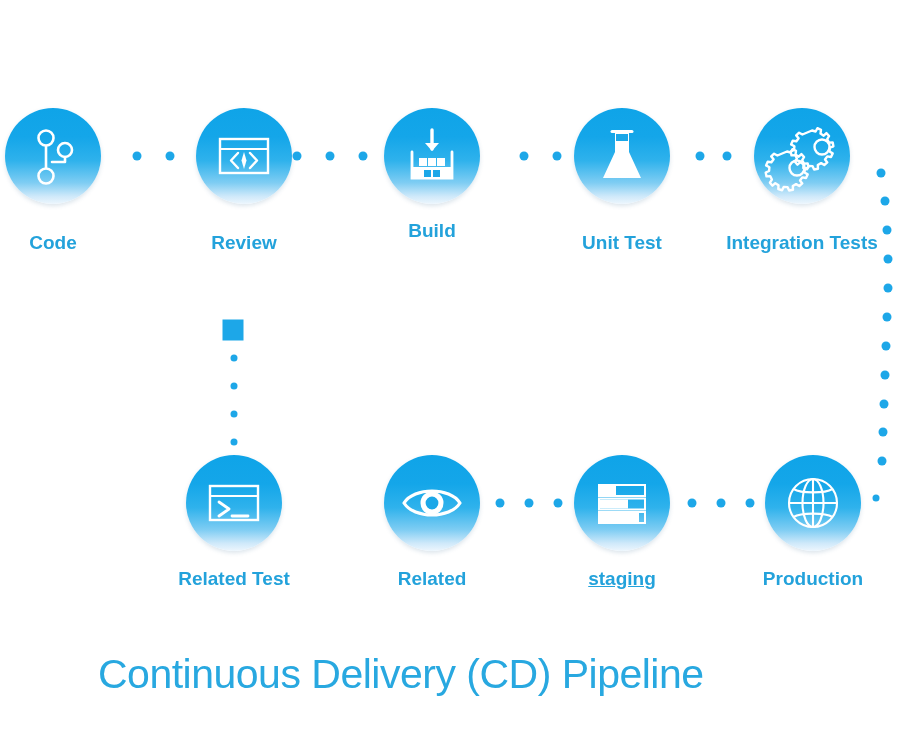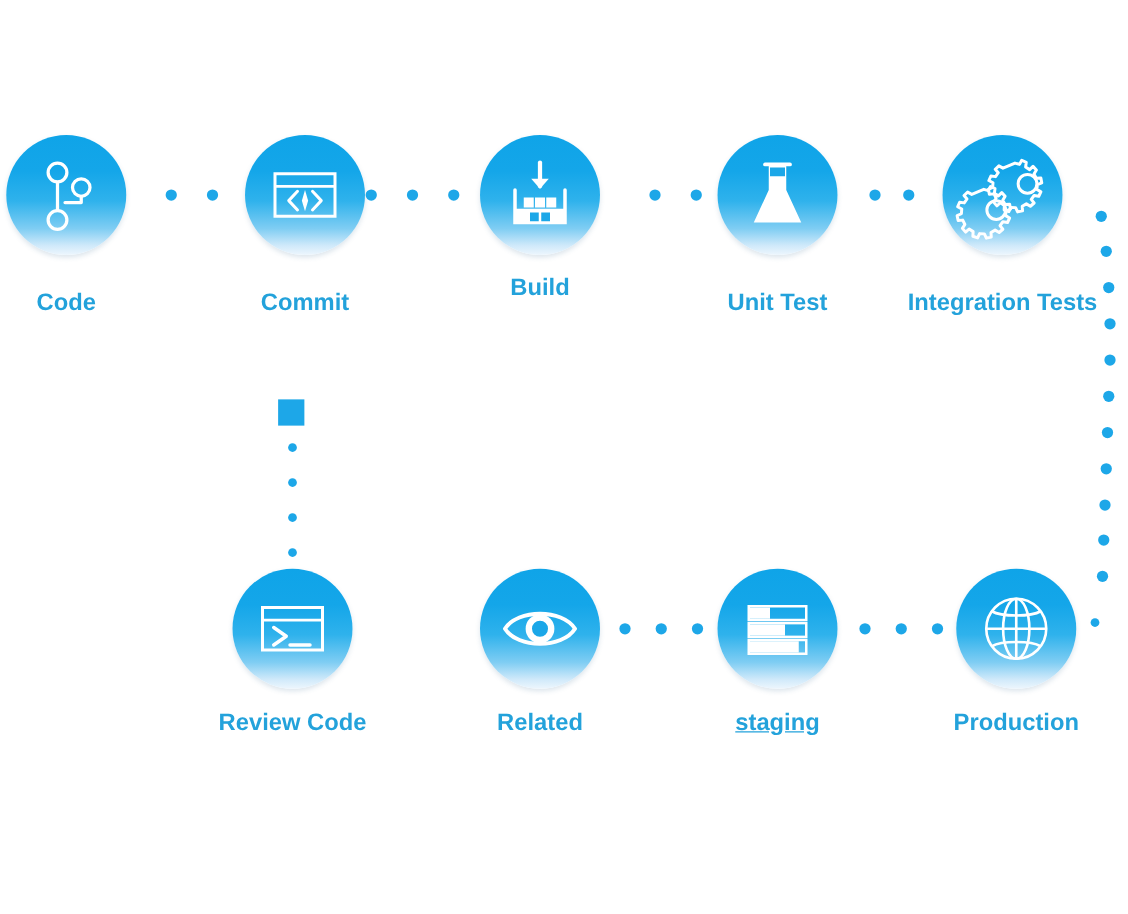--- a/index.html
+++ b/index.html
@@ -93,20 +93,21 @@
     background: #1DA7E8;
     transform: translate(-50%, -50%);
   }
 </style>
 </head>
 <body>
 
 <div id="diagram">
 
 
+  <div class="title" id="title-cd">Continuous Delivery (CD) Pipeline</div>
 
   <div class="node" style="left:5px; top:108px;">
     <div class="disc"></div>
     <svg class="glyph" viewBox="0 0 96 96">
       <circle cx="41" cy="30" r="7.5" fill="none" stroke="#ffffff" stroke-width="2.6"></circle>
       <circle cx="60" cy="42" r="7" fill="none" stroke="#ffffff" stroke-width="2.6"></circle>
       <circle cx="41" cy="68" r="7.5" fill="none" stroke="#ffffff" stroke-width="2.6"></circle>
       <line x1="41" y1="37.5" x2="41" y2="60.5" stroke="#ffffff" stroke-width="2.6"></line>
       <path d="M60 49 L60 54 L47 54" fill="none" stroke="#ffffff" stroke-width="2.6" stroke-linecap="round" stroke-linejoin="round"></path>
     </svg>
@@ -116,21 +117,21 @@
   <div class="node" style="left:196px; top:108px;">
     <div class="disc"></div>
     <svg class="glyph" viewBox="0 0 96 96">
       <rect x="24" y="31" width="48" height="34" fill="none" stroke="#ffffff" stroke-width="2.4"></rect>
       <line x1="24" y1="41" x2="72" y2="41" stroke="#ffffff" stroke-width="2.2"></line>
       <path d="M42 45 L35 52.5 L42 60" fill="none" stroke="#ffffff" stroke-width="2.4" stroke-linecap="round" stroke-linejoin="round"></path>
       <path d="M54 45 L61 52.5 L54 60" fill="none" stroke="#ffffff" stroke-width="2.4" stroke-linecap="round" stroke-linejoin="round"></path>
       <path d="M48 44 L50.5 52.5 L48 61 L45.5 52.5 Z" fill="#ffffff"></path>
     </svg>
   </div>
-  <div class="node-label" style="left:244px; top:232px;">Commit</div>
+  <div class="node-label" style="left:244px; top:232px;">Review</div>
 
   <div class="node" style="left:384px; top:108px;">
     <div class="disc"></div>
     <svg class="glyph" viewBox="0 0 96 96">
       <path d="M48 22 L48 41" stroke="#ffffff" stroke-width="3.4" stroke-linecap="round"></path>
       <path d="M41 35 L48 43 L55 35 Z" fill="#ffffff"></path>
       <path d="M28 44 L28 70 L68 70 L68 44" fill="none" stroke="#ffffff" stroke-width="2.8" stroke-linecap="round"></path>
       <rect x="28" y="59" width="40" height="12" fill="#ffffff"></rect>
       <rect x="35" y="50" width="8" height="8" fill="#ffffff"></rect>
       <rect x="44" y="50" width="8" height="8" fill="#ffffff"></rect>
@@ -168,21 +169,21 @@
 
   <div class="node" style="left:186px; top:455px;">
     <div class="disc"></div>
     <svg class="glyph" viewBox="0 0 96 96">
       <rect x="24" y="31" width="48" height="34" fill="none" stroke="#ffffff" stroke-width="2.4"></rect>
       <line x1="24" y1="41" x2="72" y2="41" stroke="#ffffff" stroke-width="2.2"></line>
       <path d="M33 47 L43 54 L33 61" fill="none" stroke="#ffffff" stroke-width="2.8" stroke-linecap="round" stroke-linejoin="round"></path>
       <line x1="46" y1="61" x2="62" y2="61" stroke="#ffffff" stroke-width="2.8" stroke-linecap="round"></line>
     </svg>
   </div>
-  <div class="node-label" style="left:234px; top:568px;">Review Code</div>
+  <div class="node-label" style="left:234px; top:568px;">Related Test</div>
 
   <div class="node" style="left:384px; top:455px;">
     <div class="disc"></div>
     <svg class="glyph" viewBox="0 0 96 96">
       <path d="M20 48 C30 32, 66 32, 76 48 C66 64, 30 64, 20 48 Z" fill="none" stroke="#ffffff" stroke-width="3.2" stroke-linejoin="round"></path>
       <circle cx="48" cy="48" r="11.5" fill="#ffffff"></circle>
       <circle cx="48" cy="48" r="11.5" fill="none" stroke="#1BA7E8" stroke-width="0"></circle>
       <circle cx="48" cy="48" r="8" fill="#1BA7E8"></circle>
       <circle cx="48" cy="48" r="8" fill="none" stroke="#ffffff" stroke-width="3.2"></circle>
     </svg>

